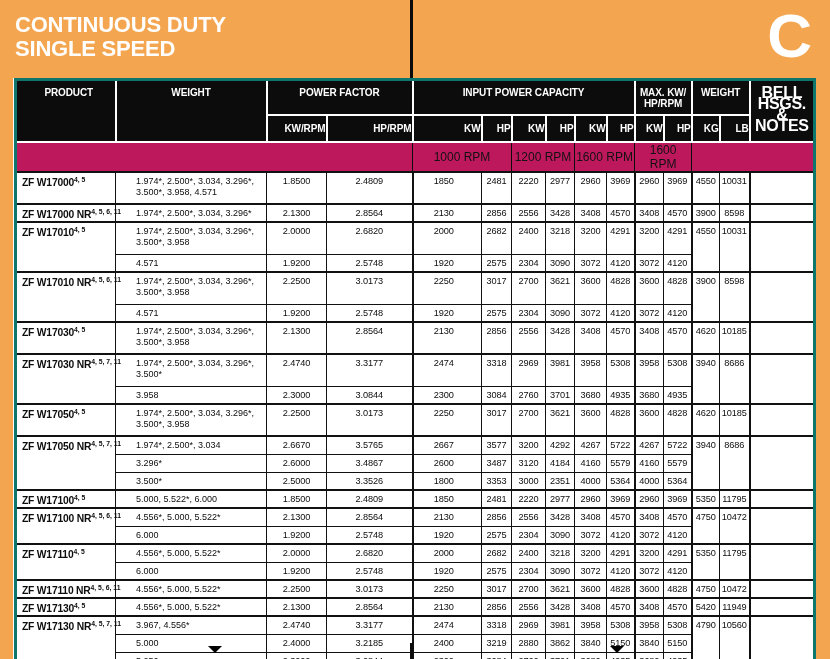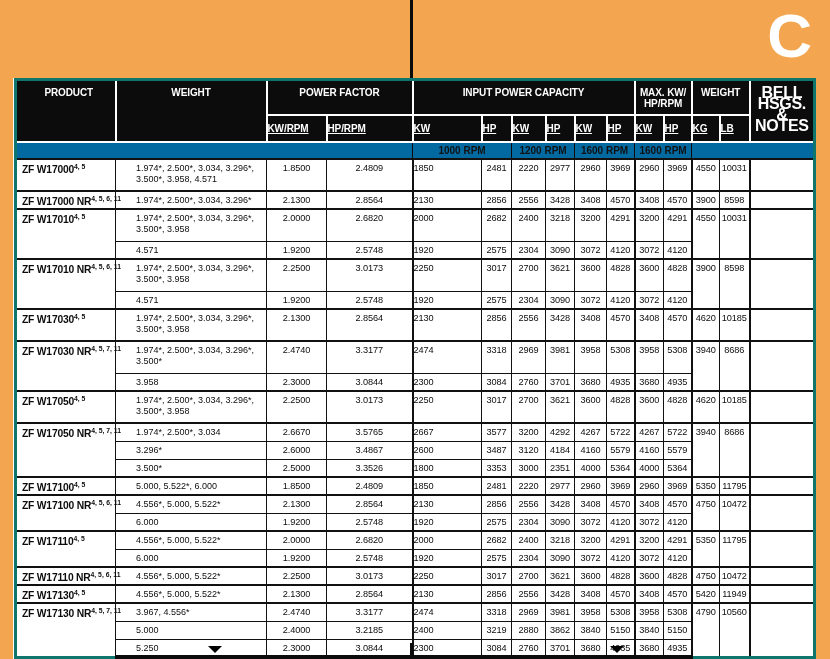--- a/index.html
+++ b/index.html
@@ -14,35 +14,35 @@
               font-size:22px;line-height:24px;letter-spacing:-0.2px;}
   .section-letter{position:absolute;right:18px;top:2px;color:#fff;font-weight:bold;
                   font-size:62px;line-height:68px;}
   
   table.spec{position:absolute;left:14px;top:78px;width:800px;border-collapse:collapse;
              table-layout:fixed;border:3px solid #0f766e;}
   .spec th{background:#0c0c0c;color:#fff;border:2px solid #fff;font-size:10px;
            font-weight:bold;padding:0;letter-spacing:-0.1px;}
   .spec tr.h1 th{height:27px;vertical-align:top;padding-top:6px;text-align:center;}
   .spec th.th-product{text-align:left;padding-left:6px;}
-  .spec tr.h2 th{height:25px;vertical-align:middle;text-align:left;text-decoration:underline;}
+  .spec tr.h2 th{height:25px;vertical-align:middle;text-align:right;}
   .spec th.two-line{line-height:11px;padding-top:5px;margin-left:28px;}
   .spec th.th-bell{font-size:16px;letter-spacing:-0.3px;}
-  .spec tr.band td{background:#0369a1;border:1px solid #0c0c0c;height:15px;
-                   font-size:10px;font-weight:bold;text-align:center;vertical-align:middle;
+  .spec tr.band td{background:#be185d;border:1px solid #0c0c0c;height:15px;
+                   font-size:12px;font-weight:normal;text-align:center;vertical-align:middle;
                    color:#111;padding:0;}
   .spec tr.band td.band-blank{border-left:1px solid #0c0c0c;}
   .spec td{border:1px solid #111;vertical-align:top;padding:3px 0 0 0;font-size:9.2px;
            color:#0c0c0c;background:#fff;}
   .spec td.prod{font-weight:bold;font-size:10.3px;text-align:left;padding-left:5px;
                 letter-spacing:-0.2px;white-space:nowrap;}
   .spec td.prod sup{font-size:6.8px;letter-spacing:0;}
   .spec td.ratio{font-size:9px;text-align:left;padding-left:20px;padding-right:4px;line-height:11px;}
   .spec td.num{text-align:center;letter-spacing:-0.1px;}
-  .spec td.kw1{text-align:left;padding-right:7px;margin-top:17px;}
+  .spec td.kw1{text-align:center;padding-right:7px;margin-top:17px;}
   .spec td.thickl{border-left:2px solid #111;}
   .spec tr.blk td{border-top:2px solid #111;}
   .spec tr.tall{height:32px;}
   .spec tr.short{height:18px;}
   .spec tbody tr:last-child td{border-bottom:4px solid #0c0c0c;}
   
   .vline-bottom{position:absolute;left:410px;top:643px;width:3px;height:16px;background:#0c0c0c;}
   .tri{position:absolute;width:0;height:0;border-left:7px solid transparent;
        border-right:7px solid transparent;border-top:7px solid #000;top:646px;}
   .tri.t1{left:208px;} .tri.t2{left:610px;}
@@ -51,20 +51,22 @@
 <body>
 
 <div class="page">
 
   <div class="orange-top" style="background: rgb(244, 165, 79);"></div>
   <div class="stripe-left" style="background: rgb(244, 165, 79);"></div>
   <div class="stripe-right" style="background: rgb(244, 165, 79);"></div>
   <div class="hdr-divider"></div>
 
   <div class="page-title">
+    <div>CONTINUOUS DUTY</div>
+    <div>SINGLE SPEED</div>
   </div>
   <div class="section-letter">C</div>
 
   <table class="spec">
     <colgroup>
       <col style="width:100px">
         <col style="width:151px">
         <col style="width:60px">
         <col style="width:86px">
       <col style="width:69px">

